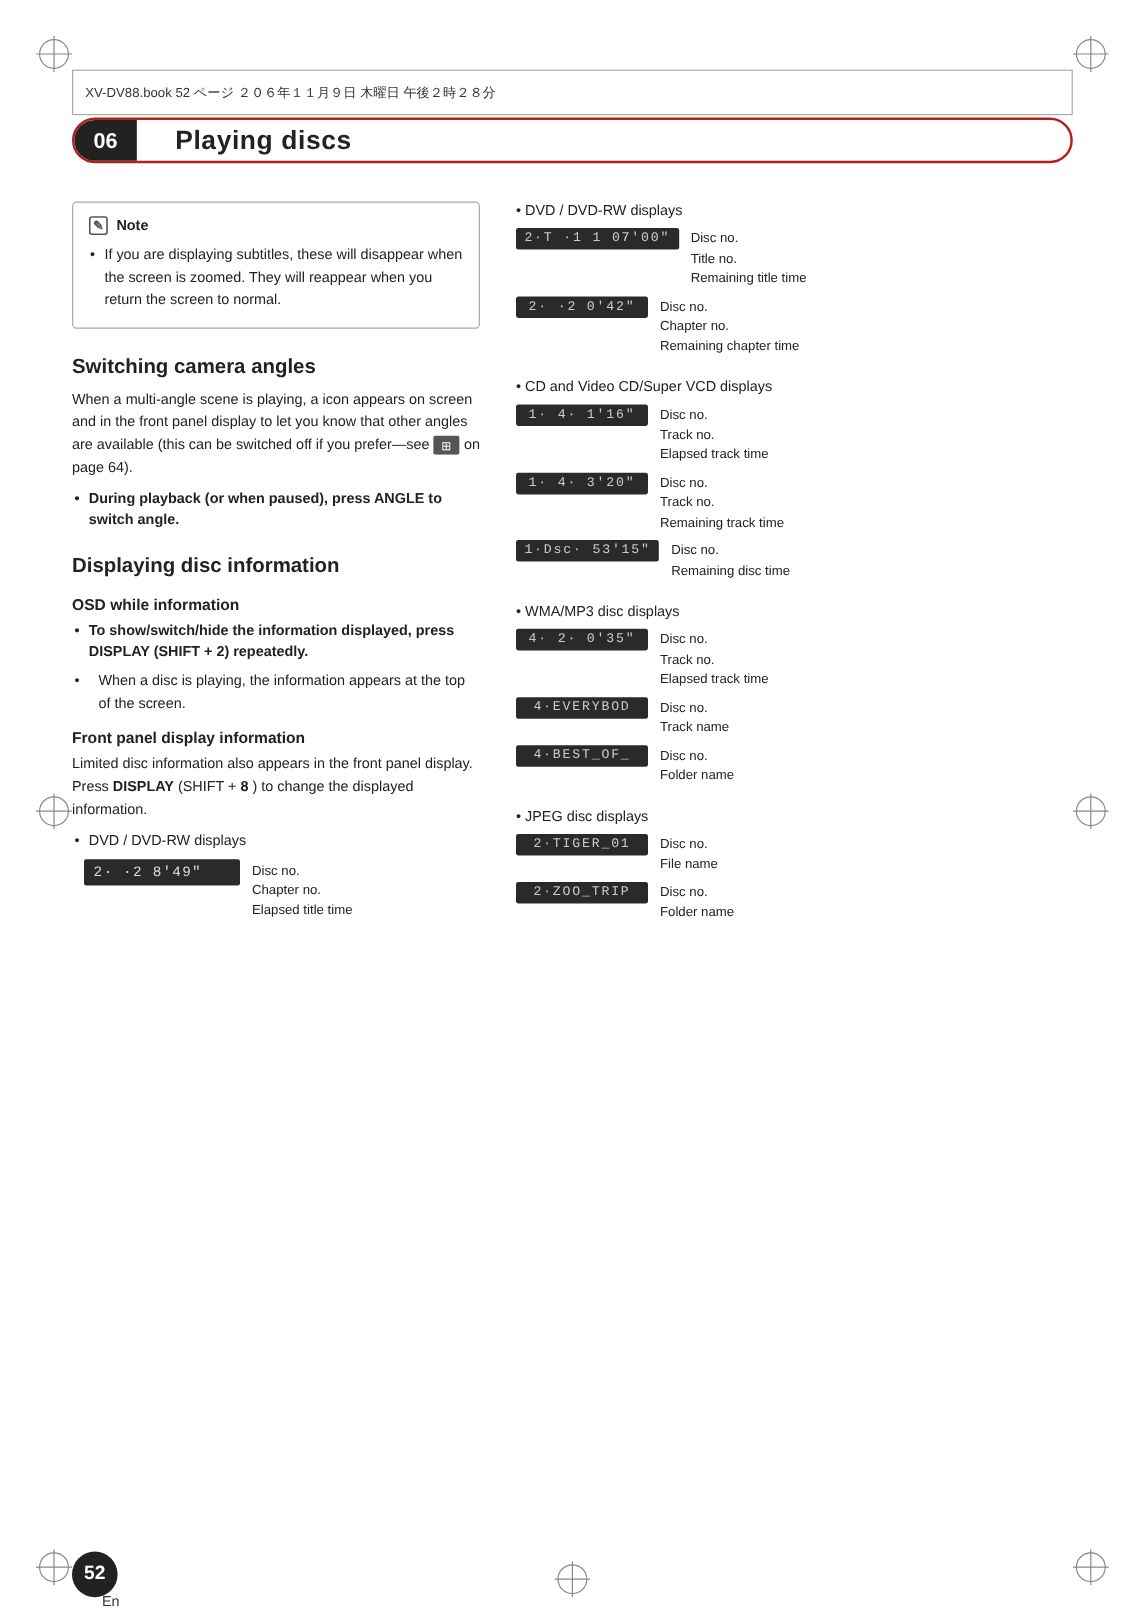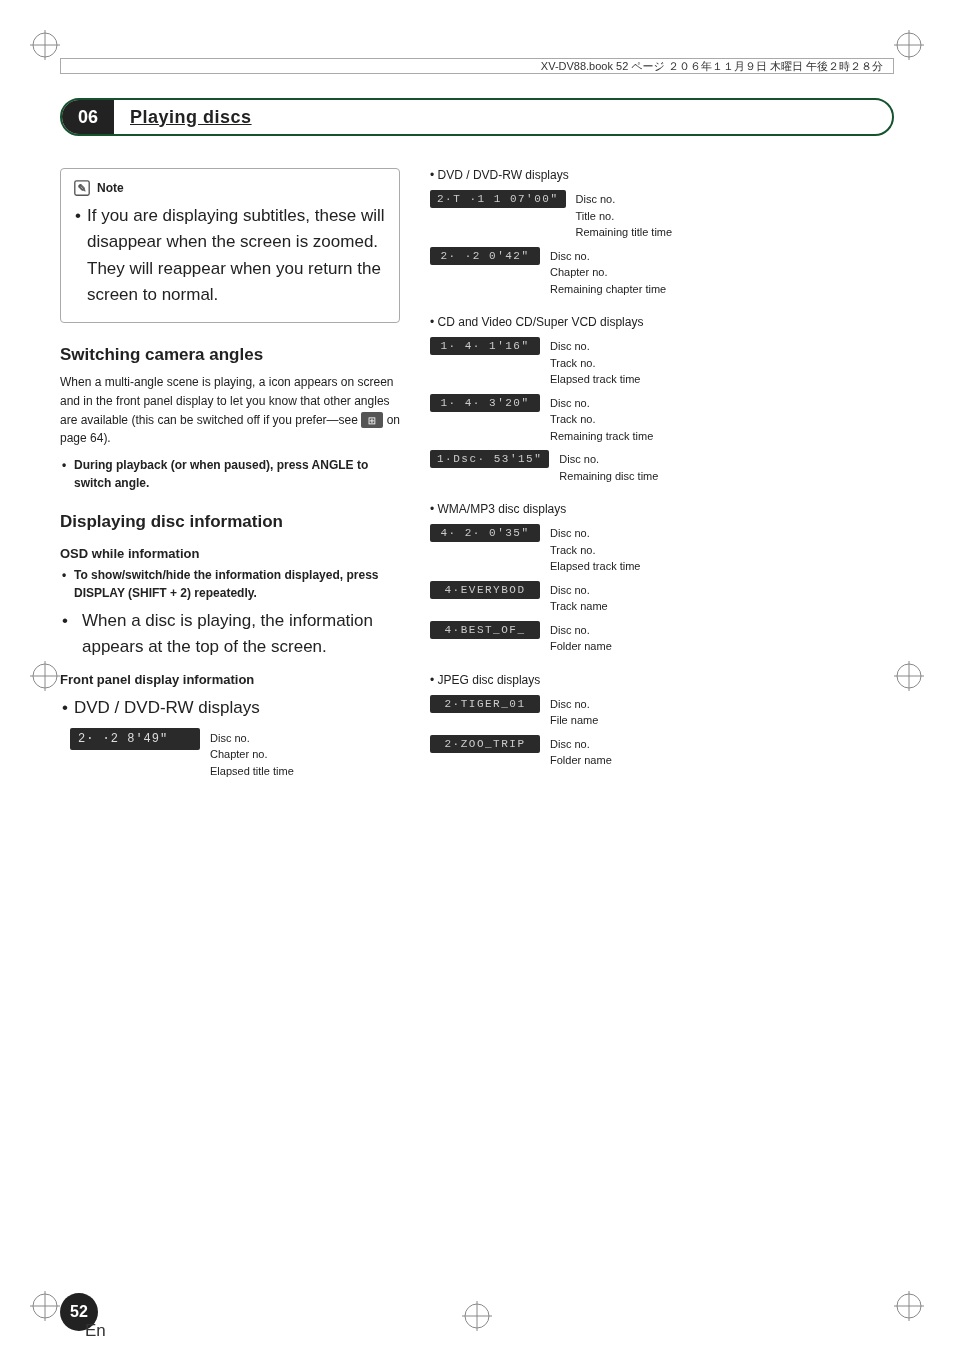--- a/index.html
+++ b/index.html
@@ -13,60 +13,58 @@
       position: relative;
       overflow: hidden;
     }
 
     
     .top-bar {
       position: absolute;
       top: 58px;
       left: 60px;
       right: 60px;
-      height: 16px;
+      height: 38px;
       border: 1px solid #aaa;
       display: flex;
       align-items: center;
       padding: 0 10px;
       font-size: 11px;
       color: #333;
-      justify-content: flex-end;
     }
 
     
     .chapter-header {
       position: absolute;
       top: 98px;
       left: 60px;
       right: 60px;
       height: 38px;
-      border: 2px solid #14532d;
+      border: 2px solid #b91c1c;
       border-radius: 20px;
       display: flex;
       align-items: center;
     }
     .chapter-num {
       background: #222;
       color: #fff;
       width: 52px;
       height: 100%;
       border-radius: 18px 0 0 18px;
       display: flex;
       align-items: center;
       justify-content: center;
       font-size: 18px;
       font-weight: bold;
     }
     .chapter-title {
-      font-size: 18px;
-      font-weight: bold;
-      padding-left: 16px;
+      font-size: 22px;
+      font-weight: bold;
+      padding-left: 32px;
       letter-spacing: 0.5px;
-      text-decoration: underline;
     }
 
     
     .content-area {
       position: absolute;
       top: 158px;
       left: 60px;
       right: 60px;
       bottom: 80px;
       display: flex;
@@ -121,21 +119,21 @@
       margin-top: 14px;
     }
 
     p {
       font-size: 12px;
       line-height: 1.55;
       margin-bottom: 8px;
     }
 
     .bullet-item {
-      font-size: 17px;
+      font-size: 12px;
       line-height: 1.55;
       padding-left: 14px;
       position: relative;
       margin-bottom: 4px;
     }
     .bullet-item::before {
       content: '•';
       position: absolute;
       left: 2px;
     }
@@ -233,21 +231,21 @@
       display: flex;
       align-items: center;
       justify-content: center;
       font-size: 16px;
       font-weight: bold;
     }
     .page-en {
       position: absolute;
       bottom: 10px;
       left: 70px;
-      font-size: 17px;
+      font-size: 12px;
       color: #333;
       padding-left: 15px;
     }
     strong { font-weight: bold; }
   </style>
 </head>
 <body>
 
 <div class="top-bar">
   <span>XV-DV88.book  52 ページ  ２０６年１１月９日  木曜日  午後２時２８分</span>
@@ -334,20 +332,27 @@
       <div class="subsection-heading">OSD while information</div>
 
       <div class="bold-bullet">
         <span>To show/switch/hide the information displayed, press DISPLAY (SHIFT + 2) repeatedly.</span>
       </div>
       <div class="bullet-item" style="padding-left:22px;">
         <span>When a disc is playing, the information appears at the top of the screen.</span>
       </div>
 
       <div class="subsection-heading" style="margin-top:12px;">Front panel display information</div>
+      <p>
+        <span>Limited disc information also appears in the front panel display. Press</span>
+        <strong>DISPLAY</strong>
+        <span>(SHIFT +</span>
+        <strong>8</strong>
+        <span>) to change the displayed information.</span>
+      </p>
 
       <div class="bullet-item" style="margin-top:8px;">
         <span>DVD / DVD-RW displays</span>
       </div>
 
       <div class="display-row" style="margin-top:6px;margin-left:10px;">
         <div class="display-panel">2·  ·2    8'49"</div>
         <div class="display-label">
           <div>Disc no.</div>
           <div>Chapter no.</div>

